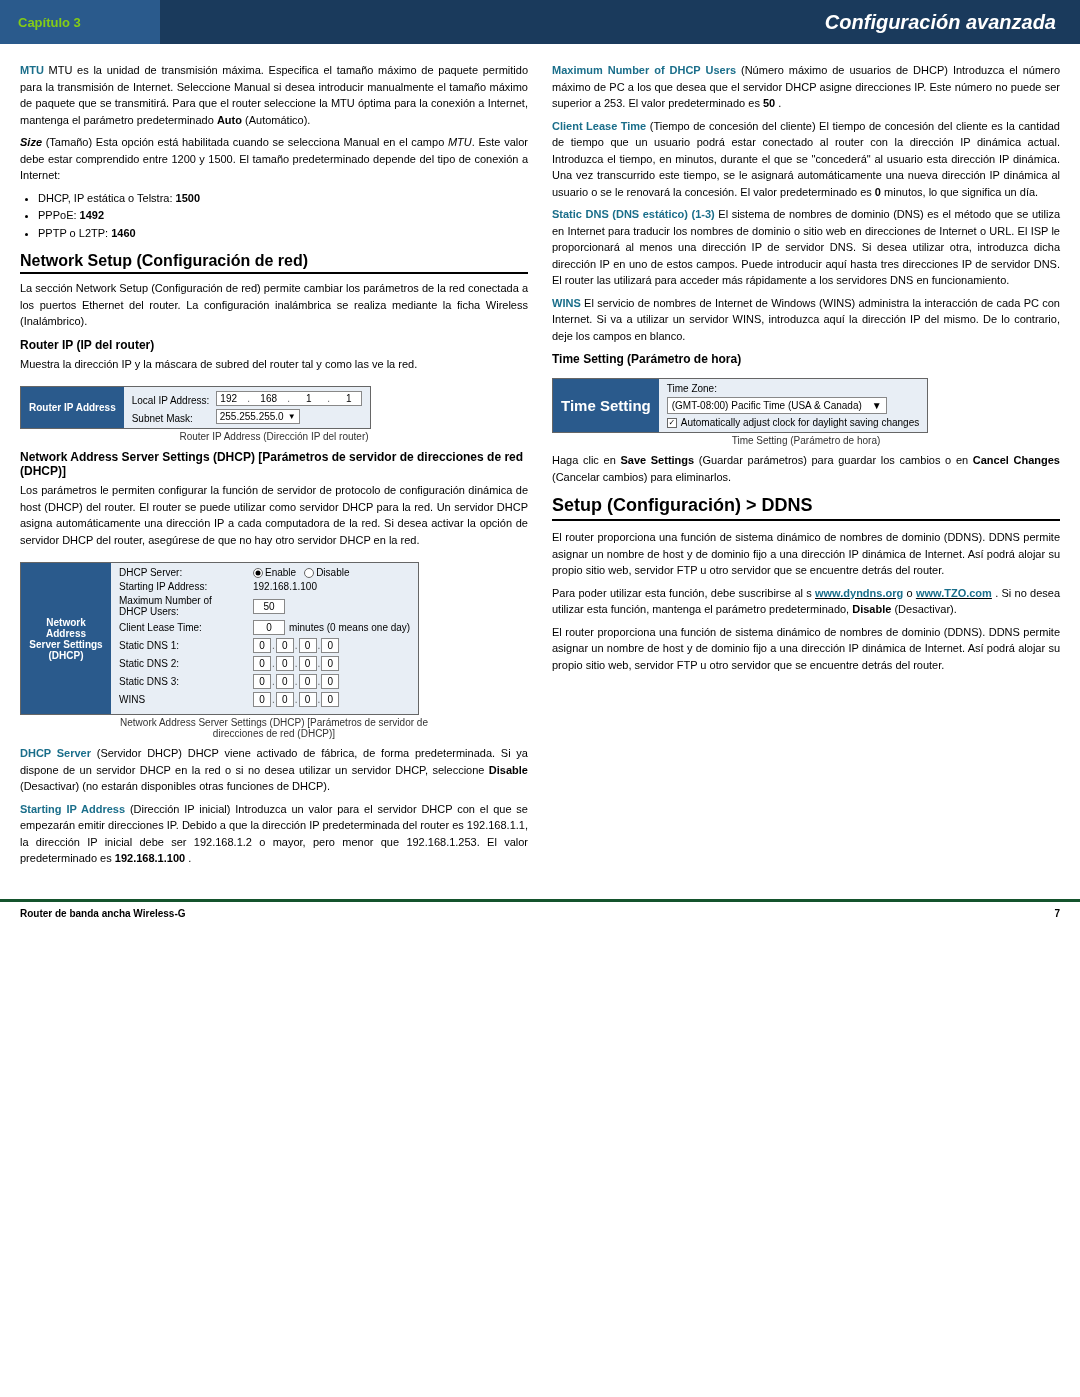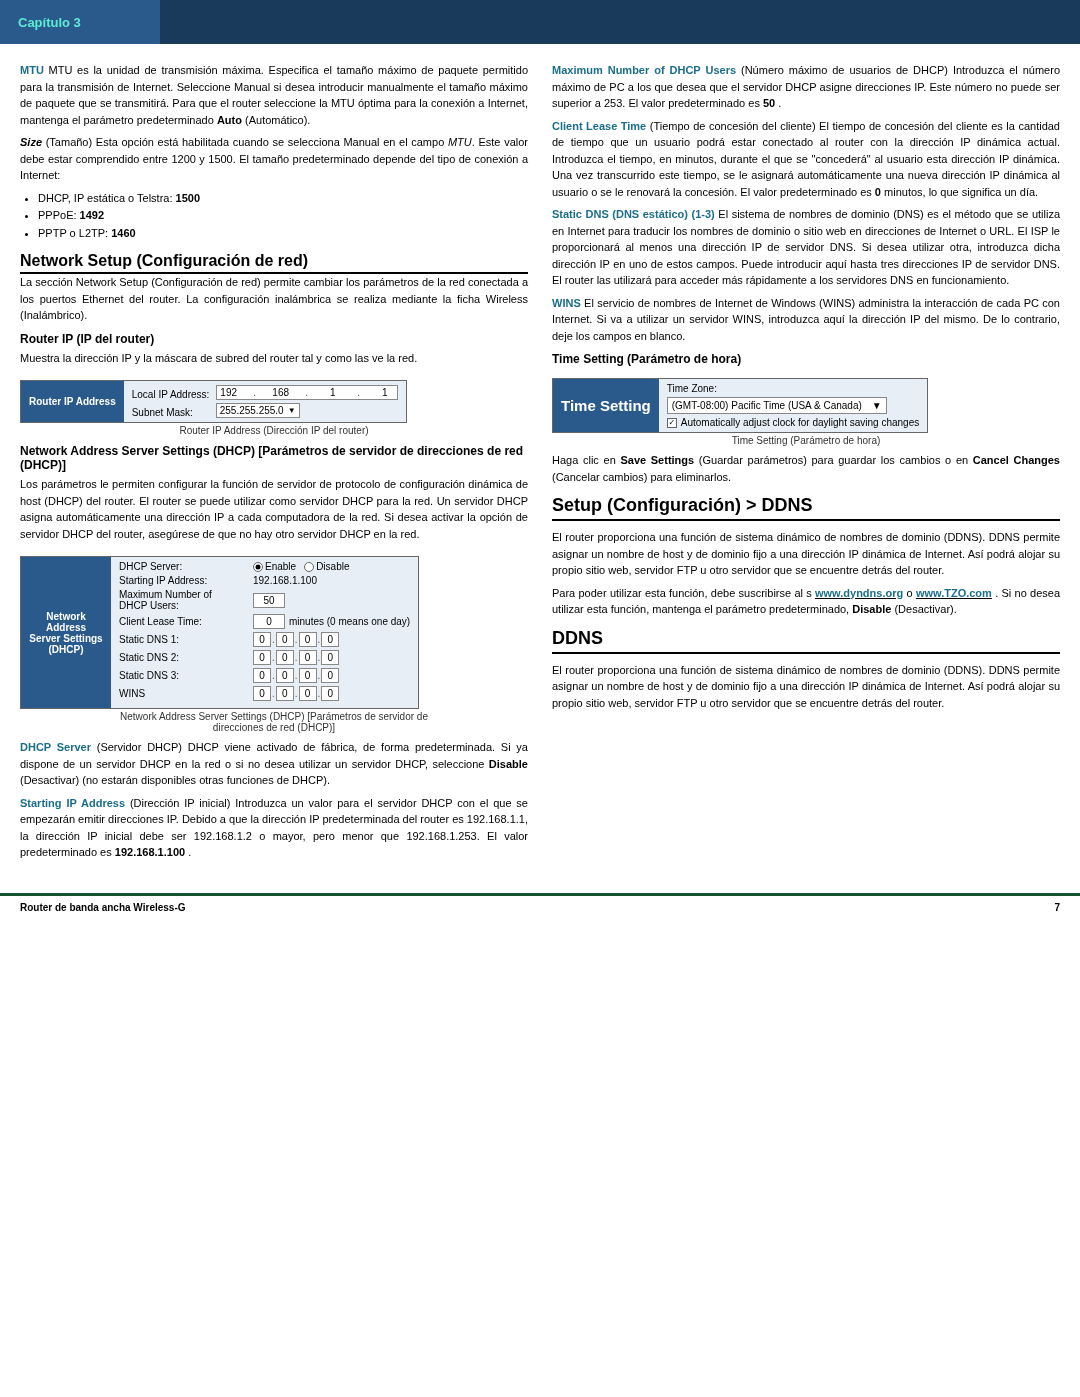--- a/index.html
+++ b/index.html
@@ -22,21 +22,21 @@
       margin-bottom: 0;
     }
     .header-left {
       background: #2a5a8c;
       padding: 0 18px;
       display: flex;
       align-items: center;
       min-width: 160px;
     }
     .header-left span {
-      color: #5eead4;
+      color: #84cc16;
       font-size: 13px;
       font-weight: bold;
     }
     .header-right {
       flex: 1;
       display: flex;
       align-items: center;
       justify-content: flex-end;
       padding-right: 24px;
     }
@@ -74,20 +74,21 @@
     .bold-teal {
       color: #1a6e8a;
       font-weight: bold;
     }
 
     h2.section-heading {
       font-size: 16px;
       font-weight: bold;
       border-bottom: 2px solid #000;
       padding-bottom: 2px;
+      margin-bottom: 6px;
       margin-top: 10px;
     }
 
     h3.sub-heading {
       font-size: 12px;
       font-weight: bold;
       margin-bottom: 4px;
       margin-top: 8px;
     }
 
@@ -145,21 +146,21 @@
     .field-label {
       min-width: 80px;
       font-size: 10px;
     }
     .ip-input {
       border: 1px solid #888;
       background: #fff;
       padding: 1px 3px;
       font-size: 10px;
       display: inline-flex;
-      gap: 8px;
+      gap: 2px;
       align-items: center;
     }
     .ip-input span {
       min-width: 18px;
       text-align: center;
     }
     .ip-sep { color: #666; }
 
     .subnet-select {
       border: 1px solid #888;
@@ -343,20 +344,23 @@
       text-align: left;
       margin: 0 0 6px 0;
     }
   </style>
 </head>
 <body>
 
 <div class="page-header">
   <div class="header-left">
     <span>Capítulo 3</span>
+  </div>
+  <div class="header-right">
+    <span>Configuración avanzada</span>
   </div>
 </div>
 
 <div class="page-content">
 
   <div class="left-col">
 
     <p>
       <span class="bold-teal">MTU</span>
       <span> MTU es la unidad de transmisión máxima. Especifica el tamaño máximo de paquete permitido para la transmisión de Internet. Seleccione Manual si desea introducir manualmente el tamaño máximo de paquete que se transmitirá. Para que el router seleccione la MTU óptima para la conexión a Internet, mantenga el parámetro predeterminado </span>
@@ -589,21 +593,20 @@
     <p>
       <span>Para poder utilizar esta función, debe suscribirse al s </span>
       <strong><u><span class="bold-teal">www.dyndns.org</span></u></strong>
       <span> o </span>
       <strong><u><span class="bold-teal">www.TZO.com</span></u></strong>
       <span>. Si no desea utilizar esta función, mantenga el parámetro predeterminado, </span>
       <strong>Disable</strong>
       <span> (Desactivar).</span>
     </p>
 
-    <h2 class="section-heading-large">DDNS</h2>
 
     <p>El router proporciona una función de sistema dinámico de nombres de dominio (DDNS). DDNS permite asignar un nombre de host y de dominio fijo a una dirección IP dinámica de Internet. Así podrá alojar su propio sitio web, servidor FTP u otro servidor que se encuentre detrás del router.</p>
 
   </div>
 
 </div>
 
 <div class="page-footer">
   <span class="footer-left">Router de banda ancha Wireless-G</span>
   <span class="footer-right">7</span>

